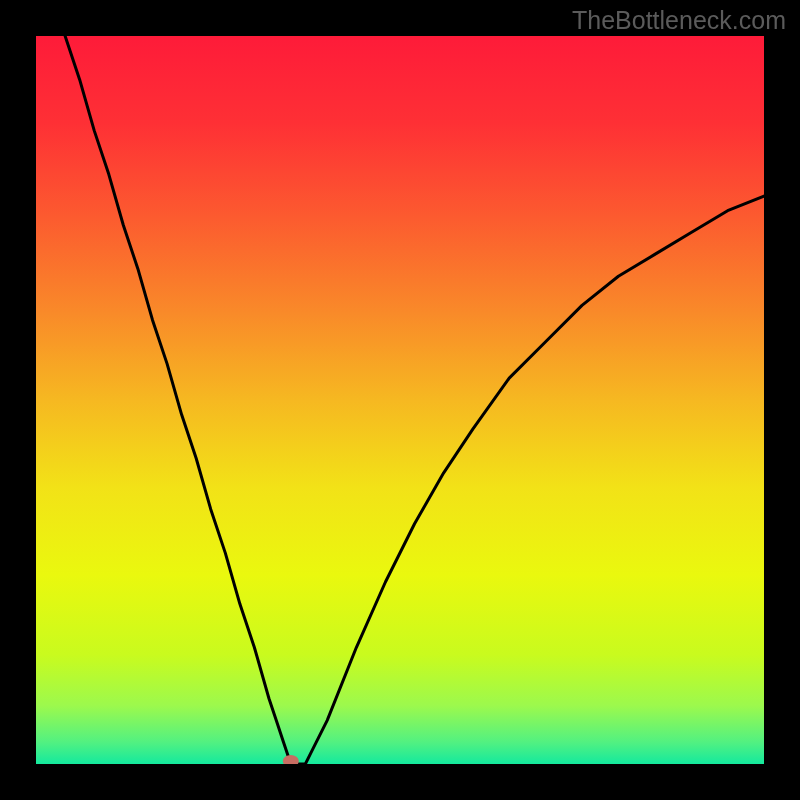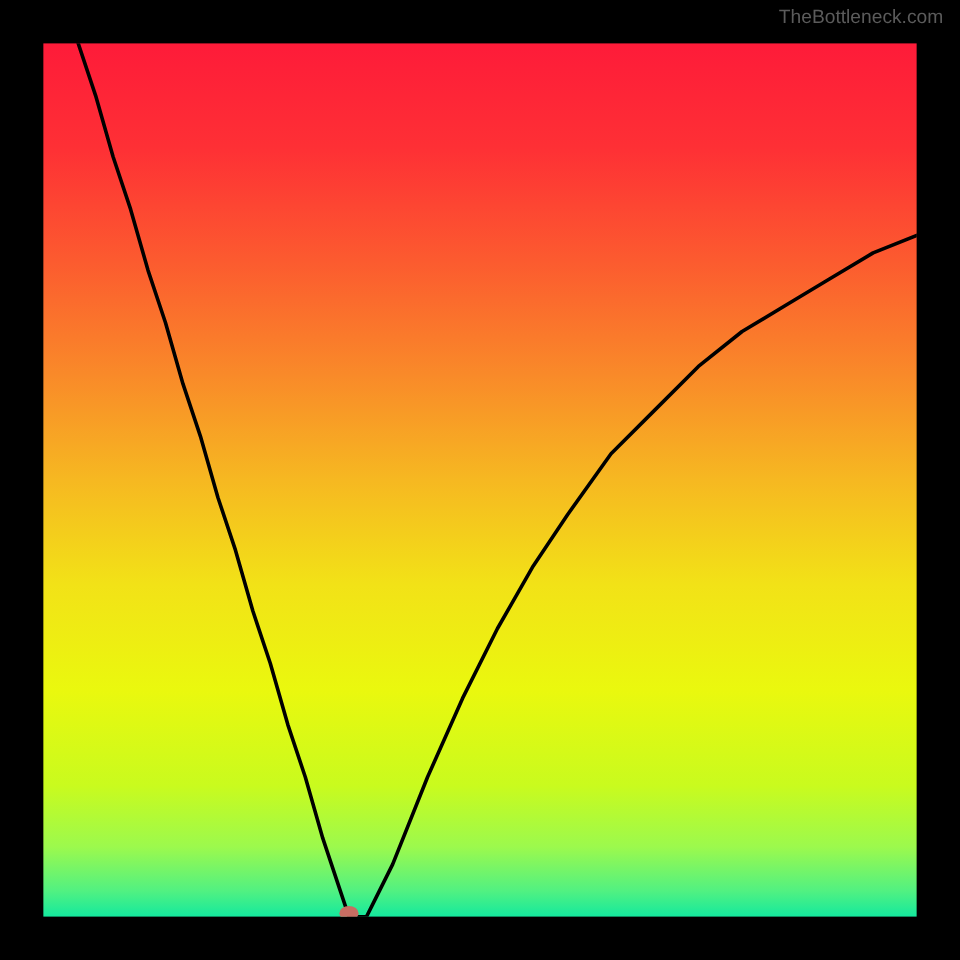--- a/index.html
+++ b/index.html
@@ -28,21 +28,21 @@
   .plot-svg {
     display: block;
     width: 728px;
     height: 728px;
   }
   .watermark {
     position: absolute;
     top: 6px;
     right: 14px;
     color: #5b5b5b;
-    font-size: 16px;
+    font-size: 25px;
     font-weight: 400;
     letter-spacing: 0px;
     font-family: Arial, Helvetica, sans-serif;
   }
 </style>
 </head>
 <body>
 
 <div class="frame">
 

